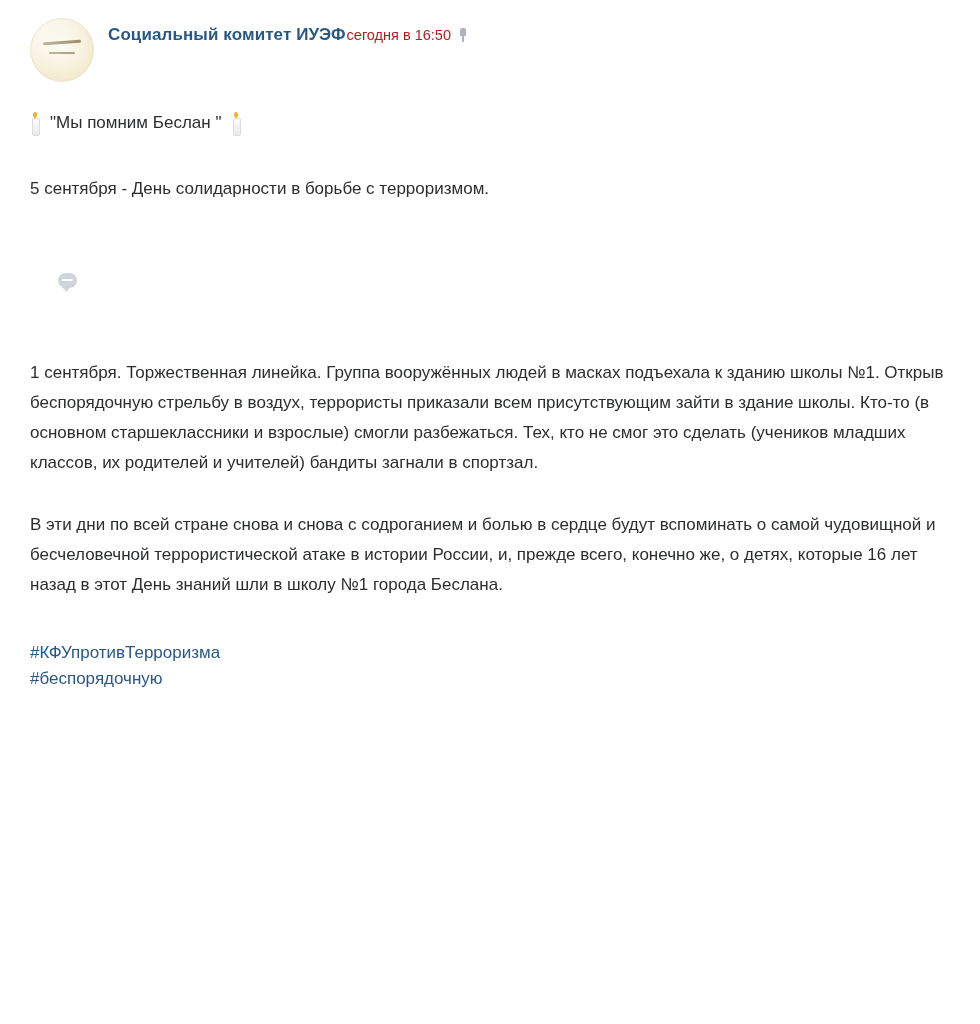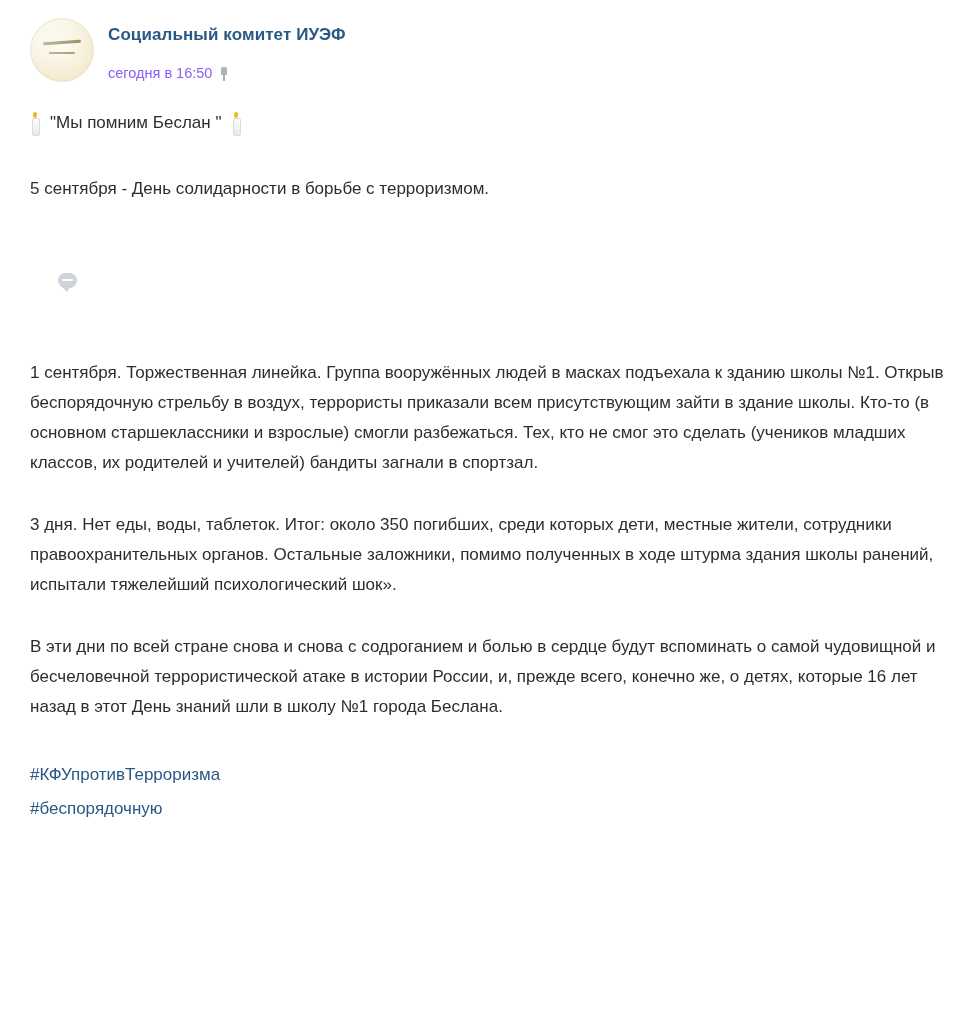--- a/index.html
+++ b/index.html
@@ -52,35 +52,35 @@
   .avatar .av-line.l1 { top: 22px; transform: rotate(-4deg); }
   .avatar .av-line.l2 { top: 33px; left: 18px; right: 18px; height: 2px; opacity: .6; }
   .avatar .av-sheen {
     position:absolute; inset:0;
     background: linear-gradient(135deg, rgba(255,255,255,.75) 0%, rgba(255,255,255,0) 60%);
   }
 
   .header-text {
     padding-top: 7px;
     display: flex;
-    flex-direction: column;
-    gap: 20px;
+    flex-direction: row;
+    gap: 1px;
   }
   .author-name {
     color: #2a5885;
     font-size: 17px;
     font-weight: bold;
     letter-spacing: .1px;
     line-height: 20px;
   }
   .post-meta {
     display: flex;
     align-items: center;
     gap: 6px;
-    color: #8b5cf6;
+    color: #b91c1c;
     font-size: 14.5px;
     line-height: 17px;
   }
   .pin-icon {
     display: inline-block;
     width: 12px;
     height: 14px;
     position: relative;
     opacity: .75;
   }
@@ -179,21 +179,21 @@
     background: #ffffff;
     border-radius: 1px;
     font-style: normal;
   }
 
   .hashtags {
     margin-top: 40px;
     padding-left: 6px;
     display: flex;
     flex-direction: column;
-    gap: 8px;
+    gap: 0;
   }
   .hashtag {
     color: #2a5885;
     font-size: 17px;
     line-height: 26px;
     text-decoration: none;
     cursor: pointer;
     width: fit-content;
   }
 </style>
@@ -232,21 +232,20 @@
     </div>
 
     <p class="para">5 сентября - День солидарности в борьбе с терроризмом.</p>
 
     <p class="para quote-para">
       <span class="speech-icon"><i></i></span>
     </p>
 
     <p class="para">1 сентября. Торжественная линейка. Группа вооружённых людей в масках подъехала к зданию школы №1. Открыв беспорядочную стрельбу в воздух, террористы приказали всем присутствующим зайти в здание школы. Кто-то (в основном старшеклассники и взрослые) смогли разбежаться. Тех, кто не смог это сделать (учеников младших классов, их родителей и учителей) бандиты загнали в спортзал.</p>
 
-    <p class="para">3 дня. Нет еды, воды, таблеток. Итог: около 350 погибших, среди которых дети, местные жители, сотрудники правоохранительных органов. Остальные заложники, помимо полученных в ходе штурма здания школы ранений, испытали тяжелейший психологический шок».</p>
 
     <p class="para">В эти дни по всей стране снова и снова с содроганием и болью в сердце будут вспоминать о самой чудовищной и бесчеловечной террористической атаке в истории России, и, прежде всего, конечно же, о детях, которые 16 лет назад в этот День знаний шли в школу №1 города Беслана.</p>
 
   </div>
 
   <div class="hashtags">
     <a class="hashtag">#КФУпротивТерроризма</a>
     <a class="hashtag">#беспорядочную</a>
   </div>
 

